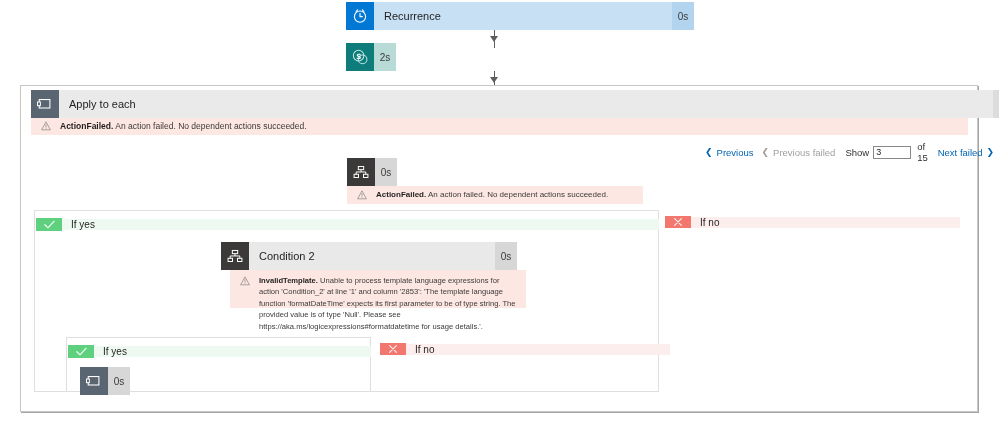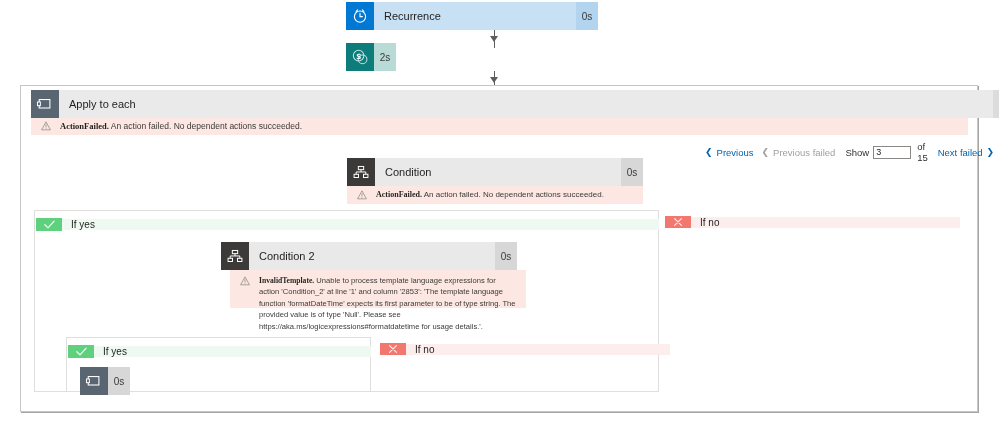--- a/index.html
+++ b/index.html
@@ -19,21 +19,21 @@
   .card .ic{width:28px;height:28px;flex:0 0 28px;display:flex;align-items:center;justify-content:center;}
   .card .ttl{flex:1 1 auto;display:flex;align-items:center;padding-left:10px;font-size:11px;color:#201f1e;
              white-space:nowrap;overflow:hidden;}
   .card .dur{width:22px;flex:0 0 22px;display:flex;align-items:center;justify-content:center;
              font-size:10px;color:#3b3a39;}
 
   
   .errbar{background:#fde7e2;display:flex;align-items:flex-start;padding:5px 8px 5px 10px;box-sizing:border-box;}
   .errbar .warn{flex:0 0 12px;width:12px;margin-top:1px;}
   .errbar .txt{padding-left:7px;font-size:8.5px;line-height:1.45;color:#3b3a39;}
-  .errbar .txt b{font-weight:bold;color:#201f1e;font-family:Liberation Serif, serif;}
+  .errbar .txt b{font-weight:bold;color:#201f1e;}
 
   
   .branch{position:absolute;display:flex;align-items:center;height:24px;}
   .branch .bi{width:26px;flex:0 0 26px;display:flex;align-items:center;justify-content:center;}
   .branch .bl{flex:1 1 auto;display:flex;align-items:center;padding-left:9px;font-size:10px;color:#201f1e;}
   .branch.yes .bi{background:#5fd07e;}
   .branch.yes .bl{background:#eefaf1;}
   .branch.no  .bi{background:#f1776f;}
   .branch.no  .bl{background:#fdeeee;}
 
@@ -52,21 +52,21 @@
   .pager .lbl{color:#323130;}
   .pager input{width:38px;height:13px;font-size:9px;border:1px solid #8a8886;
                font-family:"Liberation Sans",sans-serif;padding:0 2px;box-sizing:border-box;color:#201f1e;}
   .chev{font-size:9px;}
 </style>
 </head>
 <body>
 
 <div class="canvas">
 
-  <div class="card" style="left:346px;top:2px;width:252px;">
+  <div class="card" style="left:346px;top:2px;width:348px;">
     <div class="ic" style="background:#0078d4;">
       <svg width="16" height="16" viewBox="0 0 16 16">
         <circle cx="8" cy="8.6" r="5.6" fill="none" stroke="#ffffff" stroke-width="1.1"></circle>
         <path d="M8 5.3 V8.6 H10.4" fill="none" stroke="#ffffff" stroke-width="1.1" stroke-linecap="round"></path>
         <path d="M5.6 1.9 L4.1 3.3 M10.4 1.9 L11.9 3.3" stroke="#ffffff" stroke-width="1.1" stroke-linecap="round"></path>
       </svg>
     </div>
     <div class="ttl" style="background:#c7e0f4;">Recurrence</div>
     <div class="dur" style="background:#b3d4ef;position:relative;">0s</div>
   </div>
@@ -130,21 +130,20 @@
 
     <div class="card" style="left:326px;top:72px;width:296px;">
       <div class="ic" style="background:#3b3a39;">
         <svg width="16" height="15" viewBox="0 0 18 16">
           <rect x="6" y="1.2" width="6" height="3.6" fill="none" stroke="#ffffff" stroke-width="1.1"></rect>
           <path d="M9 4.8 V7.4 M3.6 7.4 H14.4 M3.6 7.4 V10 M14.4 7.4 V10" fill="none" stroke="#ffffff" stroke-width="1.1"></path>
           <rect x="1.2" y="10" width="5" height="3.6" fill="none" stroke="#ffffff" stroke-width="1.1"></rect>
           <rect x="11.8" y="10" width="5" height="3.6" fill="none" stroke="#ffffff" stroke-width="1.1"></rect>
         </svg>
       </div>
-      <div class="ttl" style="background:#e9e9e9;">Condition</div>
       <div class="dur" style="background:#d7d7d7;position:relative;">0s</div>
     </div>
 
     <div class="errbar" style="position:absolute;left:326px;top:100px;width:296px;height:18px;align-items:center;">
       <div class="warn">
         <svg width="10" height="10" viewBox="0 0 12 12">
           <path d="M6 1 L11.3 10.6 H0.7 Z" fill="none" stroke="#8a8886" stroke-width="0.9" stroke-linejoin="round"></path>
           <path d="M6 4.3 V7.4" stroke="#8a8886" stroke-width="0.9" stroke-linecap="round"></path>
           <circle cx="6" cy="9" r="0.5" fill="#8a8886"></circle>
         </svg>

